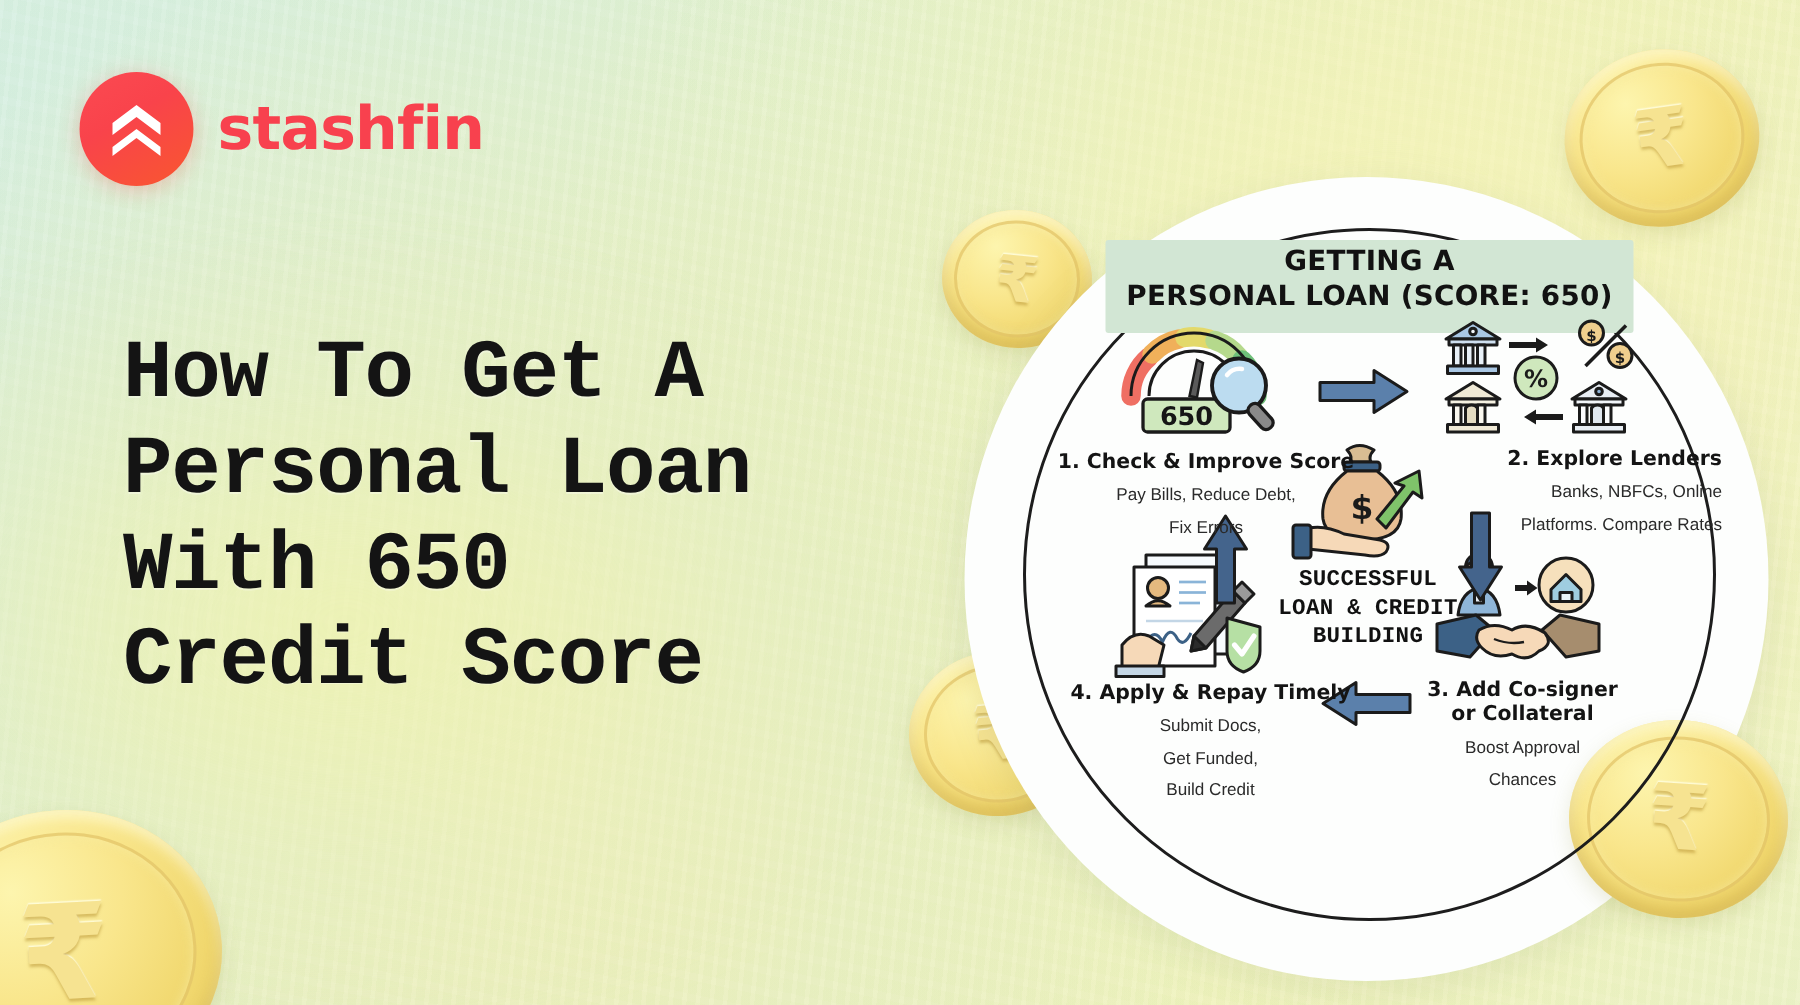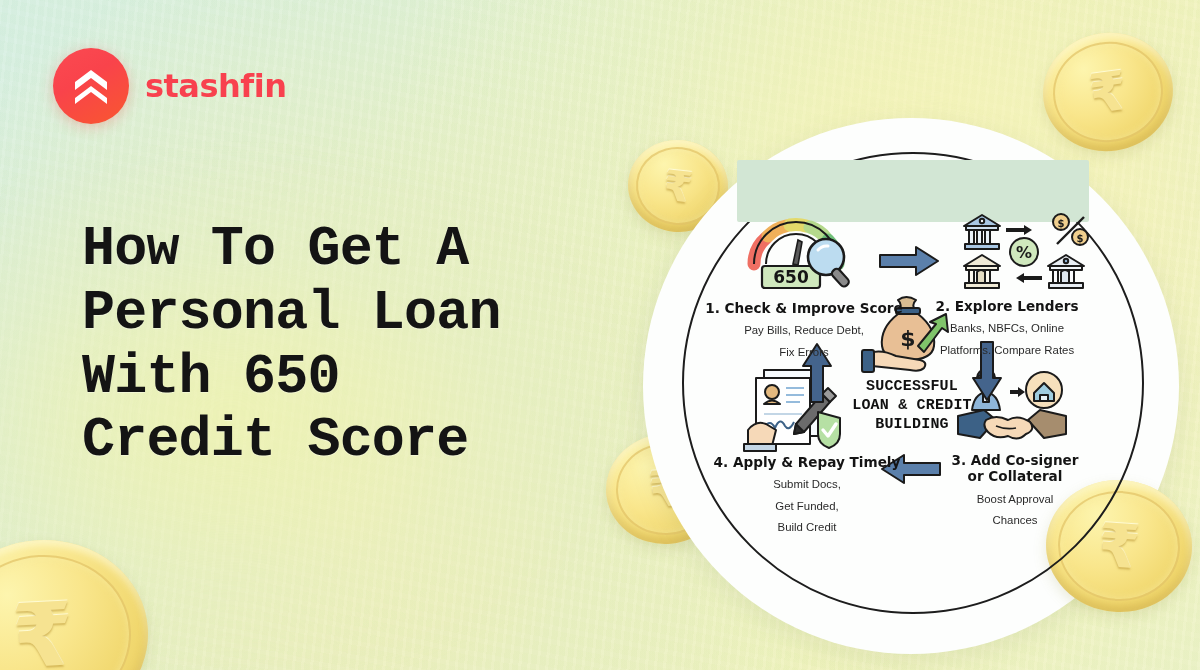--- a/index.html
+++ b/index.html
@@ -38,21 +38,21 @@
 
   
   .logo-wrap{ position:absolute; left:53px; top:48px; display:flex; align-items:center; gap:16px; }
   .logo-mark{
     width:76px; height:76px; border-radius:50%;
     background:linear-gradient(150deg,#fb4a52 0%,#f9434b 40%,#f9572f 100%);
     display:flex; align-items:center; justify-content:center;
     box-shadow:0 3px 14px rgba(249,70,70,0.28);
   }
   .logo-word{
-    font-size:32px; font-weight:700; letter-spacing:-0.5px;
+    font-size:40px; font-weight:700; letter-spacing:-0.5px;
     color:#f8414e; font-family:"DejaVu Sans", sans-serif;
   }
 
   
   .headline{
     position:absolute; left:82px; top:218px; width:470px;
     font-size:55px; line-height:1.16; font-weight:700;
     color:#141414; letter-spacing:-0.8px;
     font-family:Liberation Mono, monospace;
     text-shadow:0 1px 0 rgba(255,255,255,0.35);
@@ -118,21 +118,21 @@
   .step .s-title{
     font-size:13.6px; font-weight:700; color:#141414; line-height:1.2;
     font-family:"DejaVu Sans", sans-serif; white-space:nowrap;
   }
   .step .s-sub{
     font-size:11.4px; color:#2a2a2a; line-height:1.25; margin-top:7px;
     font-family:"Liberation Sans", sans-serif; white-space:nowrap;
   }
 
   .s1{ left:-8px;  top:148px; width:260px; }
-  .s2{ left:200px; top:146px; width:250px; }
+  .s2{ left:216px; top:146px; width:250px;text-align:right; }
   .s3{ left:218px; top:300px; width:230px; }
   .s4{ left:0px;   top:302px; width:250px; }
 
   .icon-slot{ position:absolute; }
   .i1{ left:58px;  top:62px;  width:128px; height:84px; }
   .i2{ left:278px; top:56px;  width:130px; height:86px; }
   .i3{ left:270px; top:216px; width:120px; height:80px; }
   .i4{ left:52px;  top:214px; width:128px; height:86px; }
 
   .center-icon{ position:absolute; left:178px; top:142px; width:108px; height:82px; }
@@ -183,20 +183,24 @@
   <div class="disc"></div>
   <div class="rim"></div>
   <div class="rupee">₹</div>
 </div>
 
 <div class="info-circle"></div>
 
 <div class="ig">
 
   <div class="ig-title-band"></div>
+  <div class="ig-title">
+    <div>GETTING A</div>
+    <div>PERSONAL LOAN (SCORE: 650)</div>
+  </div>
 
   <div class="icon-slot i1">
     <svg viewBox="0 0 128 84" width="128" height="84">
       <g stroke="#1b1b1b" stroke-width="2.4" fill="none" stroke-linecap="round">
         <path d="M14 50 A34 34 0 0 1 26 24" stroke="#ef6f63" stroke-width="13"></path>
         <path d="M28 22 A34 34 0 0 1 46 12" stroke="#f0b05a" stroke-width="13"></path>
         <path d="M50 11 A34 34 0 0 1 66 12" stroke="#e3d96a" stroke-width="13"></path>
         <path d="M70 13 A34 34 0 0 1 86 24" stroke="#b5d98c" stroke-width="13"></path>
         <path d="M88 26 A34 34 0 0 1 98 50" stroke="#6fc07a" stroke-width="13"></path>
       </g>

